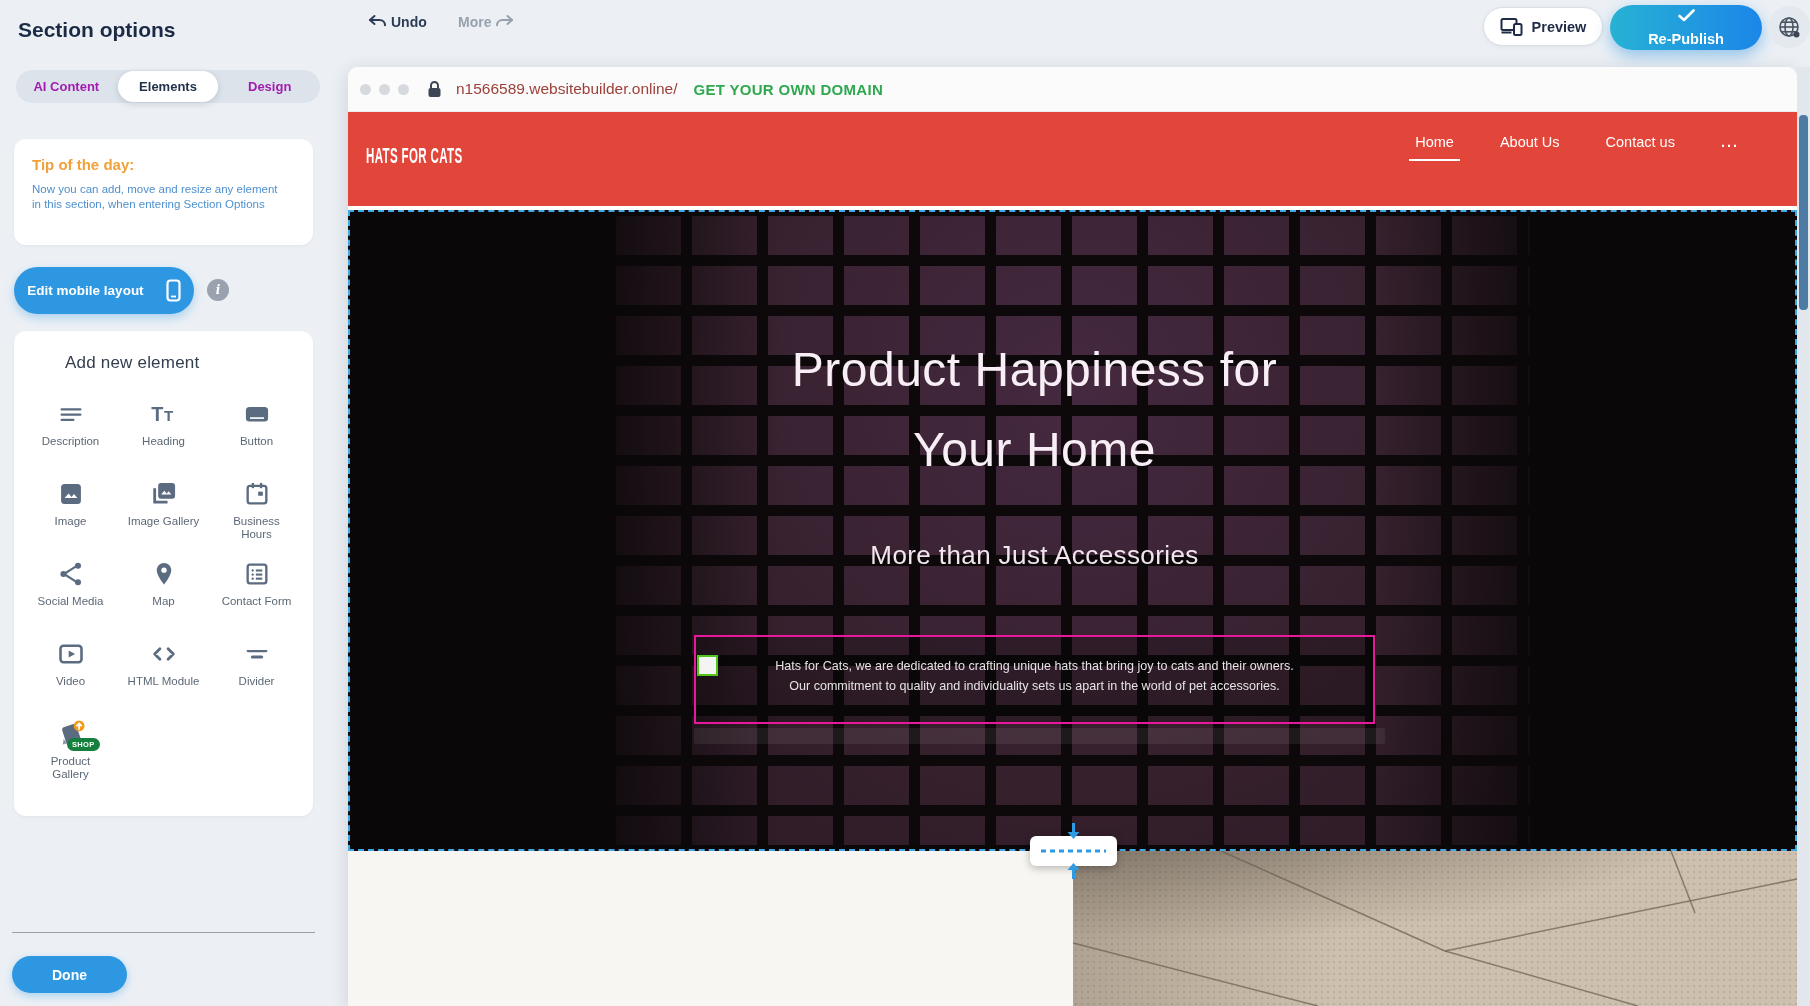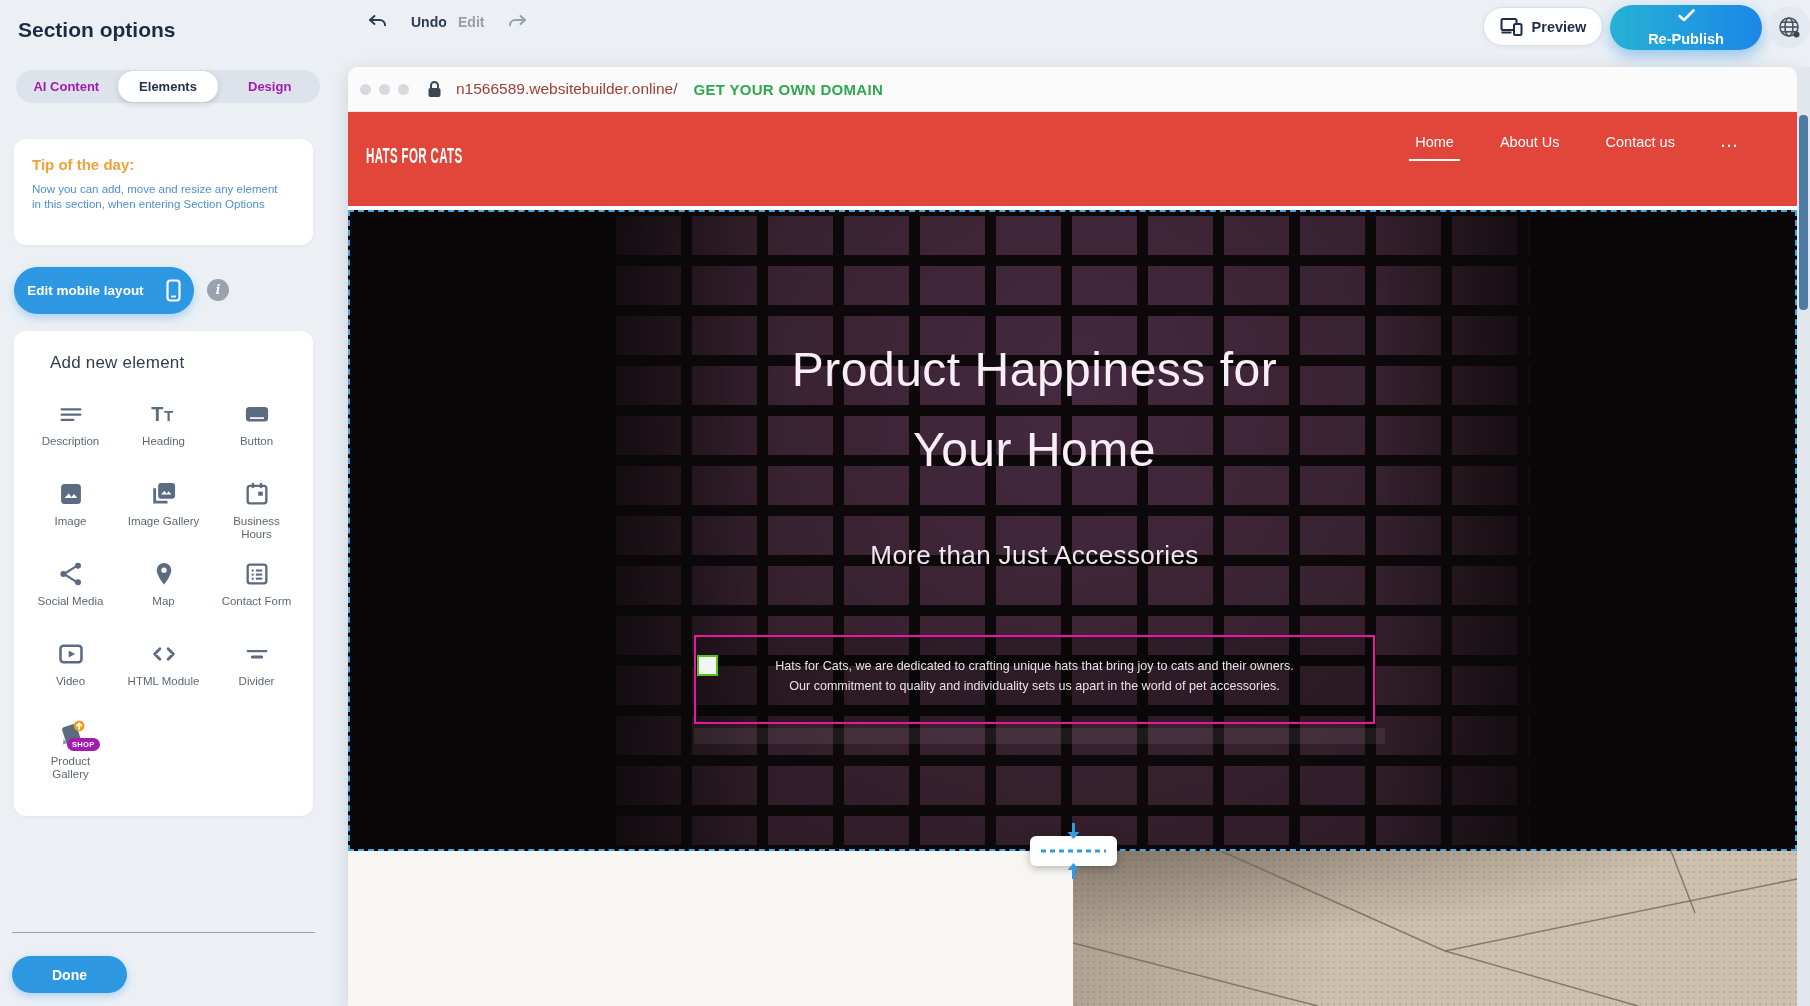--- a/index.html
+++ b/index.html
@@ -13,31 +13,31 @@
   .tab-bar { position:absolute; left:16px; top:70px; width:304px; height:33px; background:#dde3eb; border-radius:17px; display:flex; align-items:stretch; }
   .tab { flex:1; border:none; background:transparent; border-radius:16px; font-size:13px; font-weight:600; color:#a21caf; cursor:pointer; font-family:inherit; }
   .tab.active { background:#fff; color:#22324c; box-shadow:0 2px 6px rgba(40,60,90,.18); margin:1px; }
   .card { position:absolute; background:#fff; border-radius:12px; box-shadow:0 1px 3px rgba(60,70,90,.06); }
   .tip-card { left:14px; top:139px; width:299px; height:106px; padding:17px 18px; }
   .tip-title { font-size:15px; font-weight:bold; color:#f0a13a; }
   .tip-body { margin-top:9px; font-size:11.5px; line-height:15px; color:#4e90cf; width:256px; }
   .edit-mobile { position:absolute; left:14px; top:267px; width:180px; height:47px; border:none; border-radius:24px; background:var(--accent-blue,#2e97e2); color:#fff; font-weight:bold; font-size:13.5px; display:flex; align-items:center; justify-content:center; gap:22px; cursor:pointer; font-family:inherit; box-shadow:0 4px 10px rgba(46,151,226,.35); }
   .info-btn { position:absolute; left:207px; top:279px; width:22px; height:22px; border:none; border-radius:50%; background:#99a2ae; color:#fff; font-size:12px; font-weight:bold; font-family:"DejaVu Serif",serif; font-style:italic; cursor:pointer; }
   .add-card { left:14px; top:331px; width:299px; height:485px; padding:22px 10px 0 10px; }
-  .add-title { font-size:17px; color:#333f4f; margin-left:26px; letter-spacing:.2px; }
+  .add-title { font-size:17px; color:#333f4f; margin-left:41px; letter-spacing:.2px; }
   .el-grid { margin-top:20px; display:grid; grid-template-columns:repeat(3,1fr); grid-auto-rows:80px; row-gap:0; }
   .el-cell { display:flex; flex-direction:column; align-items:center; cursor:pointer; padding-top:6px; }
   .el-icon { width:30px; height:30px; display:flex; align-items:center; justify-content:center; position:relative; }
   .el-label { margin-top:6px; font-size:11.5px; line-height:13px; color:#5d6876; text-align:center; max-width:78px; }
-  .shop-badge { position:absolute; right:-14px; bottom:-2px; background:#a21caf; color:#fff; font-size:7.5px; font-weight:bold; padding:2px 5px; border-radius:7px; letter-spacing:.3px; }
+  .shop-badge { position:absolute; right:-14px; bottom:-2px; background:#15803d; color:#fff; font-size:7.5px; font-weight:bold; padding:2px 5px; border-radius:7px; letter-spacing:.3px; }
   .panel-divider { position:absolute; left:12px; top:932px; width:303px; height:1px; background:#9aa0a8; }
   .done-btn { position:absolute; left:12px; top:956px; width:115px; height:37px; border:none; border-radius:19px; background:var(--accent-blue,#2e97e2); color:#fff; font-weight:bold; font-size:14px; cursor:pointer; font-family:inherit; box-shadow:0 3px 8px rgba(46,151,226,.35); }
 
   
-  .undo-btn,.redo-btn { position:absolute; top:14px; display:flex; align-items:center; gap:24px; background:none; border:none; cursor:pointer; font-family:inherit; }
+  .undo-btn,.redo-btn { position:absolute; top:14px; display:flex; align-items:center; gap:4px; background:none; border:none; cursor:pointer; font-family:inherit; }
   .undo-btn { left:368px; color:#2c3c55; font-weight:bold; font-size:14px; }
   .redo-btn { left:458px; color:#97a0ad; font-weight:bold; font-size:14px; }
   .preview-btn { position:absolute; left:1483px; top:7px; width:120px; height:39px; background:#fff; border:1px solid #d9dee5; border-radius:20px; display:flex; align-items:center; justify-content:center; gap:9px; font-size:14.5px; font-weight:600; color:#1f2c45; cursor:pointer; font-family:inherit; box-shadow:0 1px 4px rgba(60,70,90,.08); }
   .republish-btn { position:absolute; left:1610px; top:5px; width:152px; height:45px; border:none; border-radius:23px; background:linear-gradient(90deg,#27b2d4,#1b86e8); display:flex; align-items:center; justify-content:center; gap:9px; color:#fff; font-weight:bold; font-size:14.5px; cursor:pointer; font-family:inherit; box-shadow:0 6px 16px rgba(30,140,220,.45);flex-direction:column; }
   .globe-btn { position:absolute; left:1768px; top:6px; width:42px; height:42px; border:none; border-radius:50%; background:#e4e9ef; cursor:pointer; display:flex; align-items:center; justify-content:center; }
 
   
   .canvas { position:absolute; left:348px; top:67px; width:1449px; height:939px; background:#fff; border-radius:10px 10px 0 0; overflow:hidden; box-shadow:0 4px 18px rgba(50,60,80,.18); }
   .browser-bar { position:absolute; left:0; top:0; width:1449px; height:45px; background:#fbfbfb; border-bottom:1px solid #ededed; display:flex; align-items:center; }
   .dots { display:flex; gap:8px; margin-left:12px; }
@@ -280,21 +280,21 @@
   <button class="undo-btn">
     <span>
       <svg width="19" height="16" viewBox="0 0 19 16" fill="none" stroke="#2c3c55" stroke-width="2" stroke-linecap="round" stroke-linejoin="round">
           <path d="M6.5 2L2 6l4.5 4"></path>
           <path d="M2 6h9.5c3.2 0 5.5 2.2 5.5 5.3"></path>
         </svg>
     </span>
     <span>Undo</span>
   </button>
   <button class="redo-btn">
-    <span>Edit</span>
+    <span>More</span>
     <span>
       <svg width="19" height="16" viewBox="0 0 19 16" fill="none" stroke="#97a0ad" stroke-width="2" stroke-linecap="round" stroke-linejoin="round">
           <path d="M12.5 2L17 6l-4.5 4"></path>
           <path d="M17 6H7.5C4.3 6 2 8.2 2 11.3"></path>
         </svg>
     </span>
   </button>
 
   <button class="preview-btn">
     <span>

